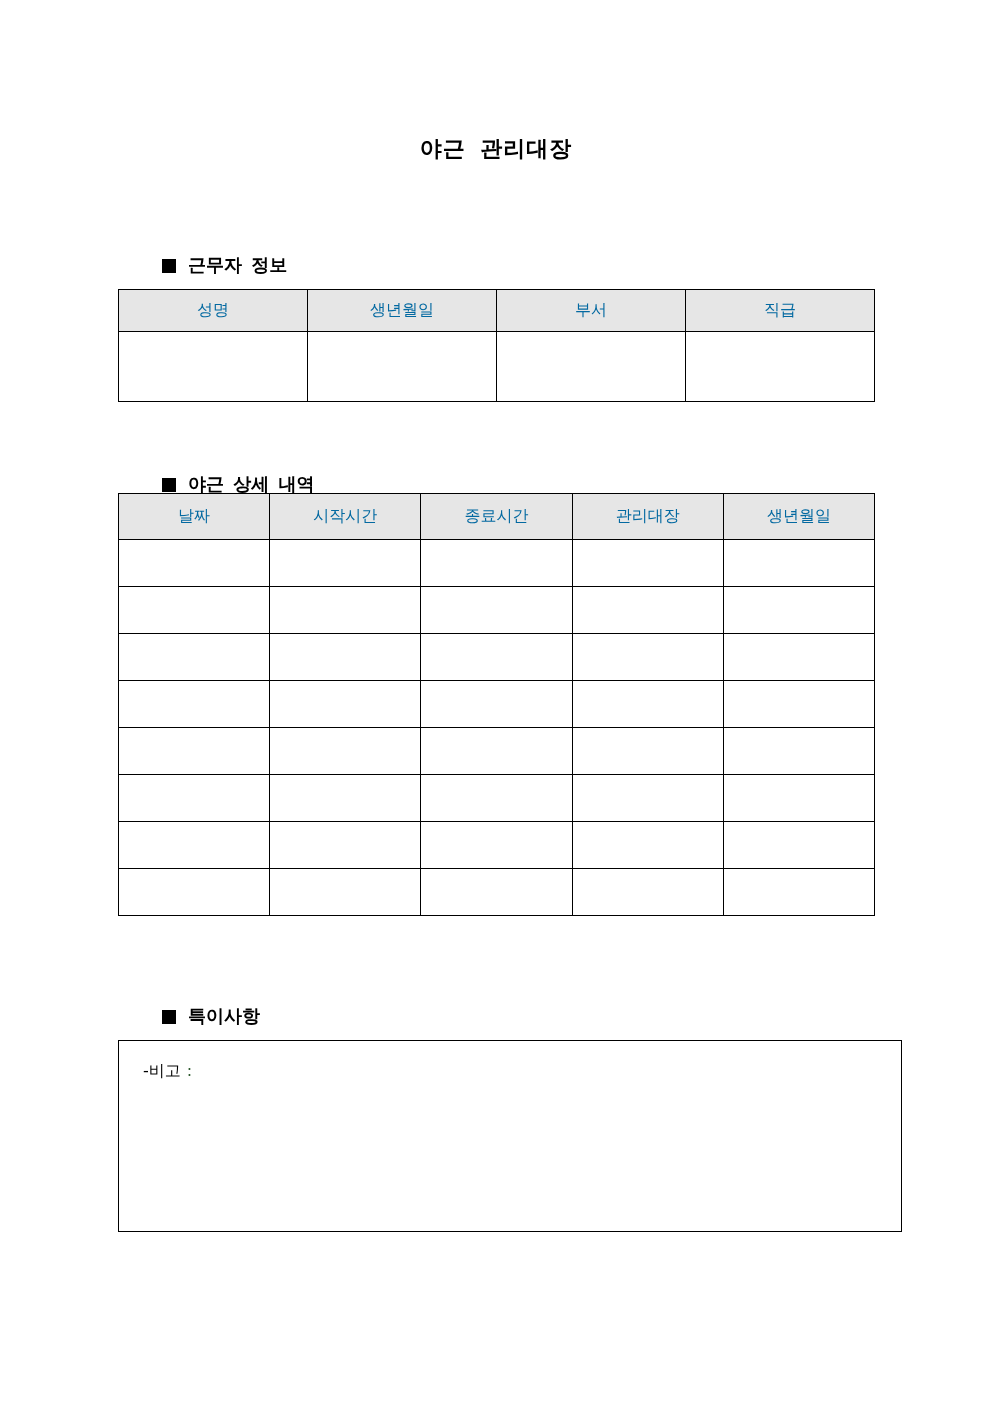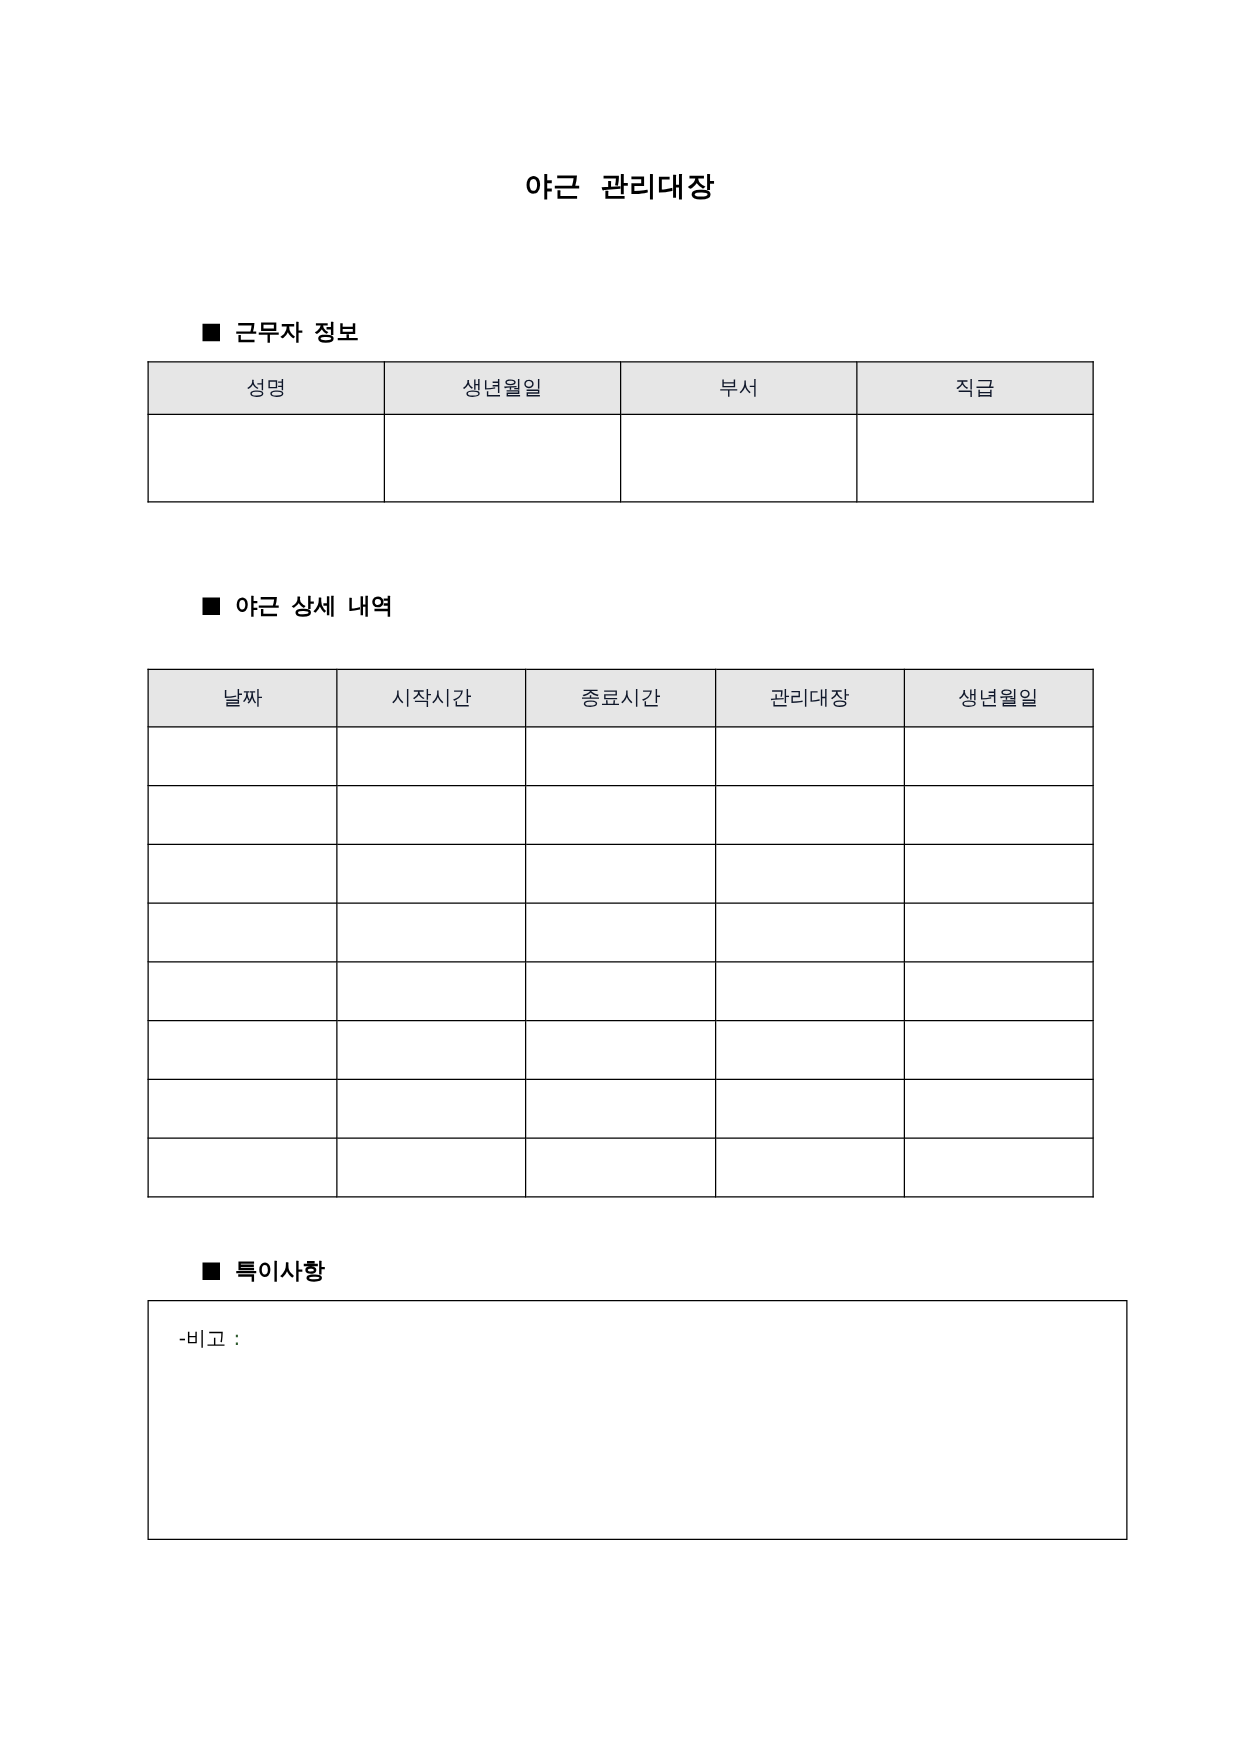--- a/index.html
+++ b/index.html
@@ -55,27 +55,27 @@
     table.form-table td {
       border: 1.5px solid #000;
       padding: 0;
       text-align: center;
       vertical-align: middle;
       font-size: 16px;
       font-weight: normal;
     }
     table.form-table th {
       background: #e6e6e6;
-      color: #0f172a;
+      color: #0369a1;
     }
     #worker-table { top: 289px; }
     #worker-table th { height: 41px; }
     #worker-table td { height: 69px; }
 
-    #detail-table { top: 535px; }
+    #detail-table { top: 493px; }
     #detail-table th { height: 45px; }
     #detail-table td { height: 46px; }
 
     .notes-box {
       position: absolute;
       left: 118px;
       top: 1040px;
       width: 754px;
       height: 190px;
       border: 1.5px solid #000;

